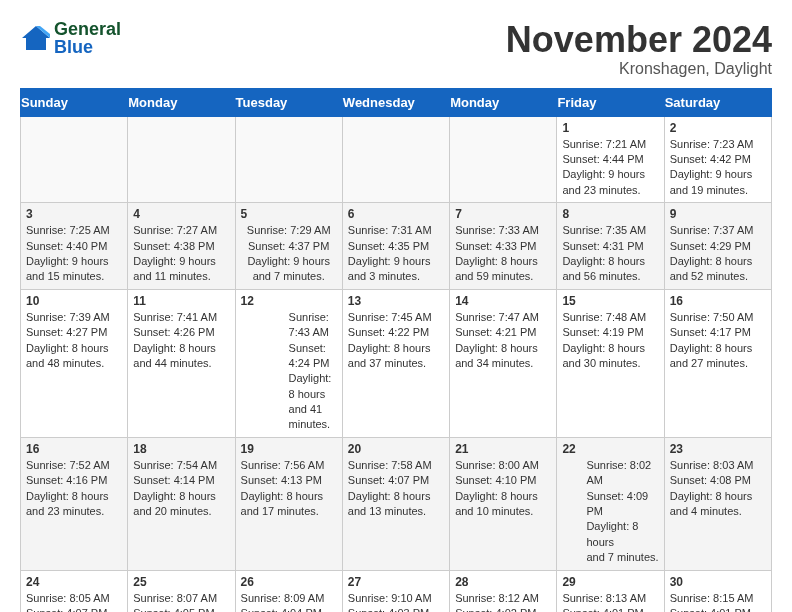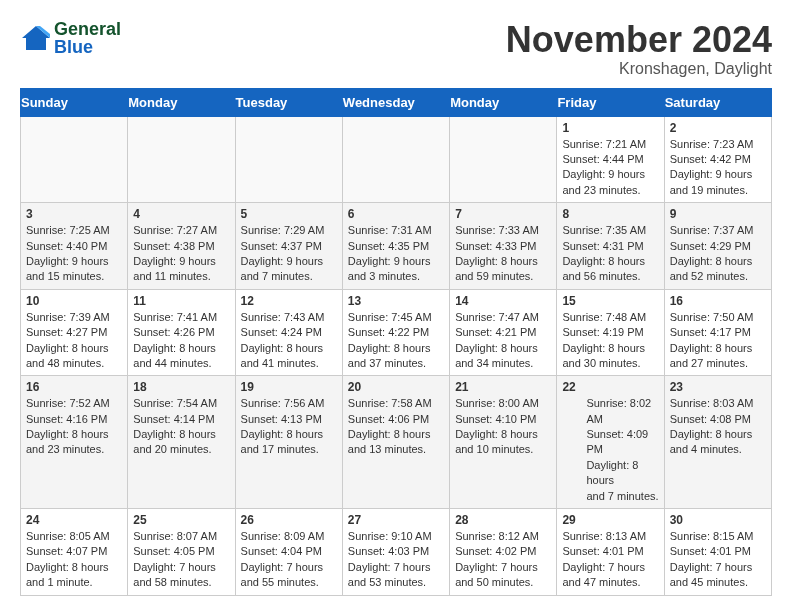--- a/index.html
+++ b/index.html
@@ -168,21 +168,21 @@
           </td>
           <td>
             <span class="day-num">4</span>
             <div class="day-info" style="white-space: pre-line;">Sunrise: 7:27 AM
 Sunset: 4:38 PM
 Daylight: 9 hours
 and 11 minutes.</div>
           </td>
           <td>
             <span class="day-num">5</span>
-            <div class="day-info" style="white-space: pre-line;">Sunrise: 7:29 AM
+            <div class="day-info" style="white-space: pre-line; text-align: center;">Sunrise: 7:29 AM
 Sunset: 4:37 PM
 Daylight: 9 hours
 and 7 minutes.</div>
           </td>
           <td>
             <span class="day-num">6</span>
             <div class="day-info" style="white-space: pre-line;">Sunrise: 7:31 AM
 Sunset: 4:35 PM
 Daylight: 9 hours
 and 3 minutes.</div>
@@ -219,21 +219,21 @@
           </td>
           <td>
             <span class="day-num">11</span>
             <div class="day-info" style="white-space: pre-line;">Sunrise: 7:41 AM
 Sunset: 4:26 PM
 Daylight: 8 hours
 and 44 minutes.</div>
           </td>
           <td>
             <span class="day-num">12</span>
-            <div class="day-info" style="white-space: pre-line;">Sunrise: 7:43 AM
+            <div class="day-info" style="white-space: pre-line; margin-left: 48px;">Sunrise: 7:43 AM
 Sunset: 4:24 PM
 Daylight: 8 hours
 and 41 minutes.</div>
           </td>
           <td>
             <span class="day-num">13</span>
             <div class="day-info" style="white-space: pre-line;">Sunrise: 7:45 AM
 Sunset: 4:22 PM
 Daylight: 8 hours
 and 37 minutes.</div>
@@ -278,21 +278,21 @@
           <td>
             <span class="day-num">19</span>
             <div class="day-info" style="white-space: pre-line;">Sunrise: 7:56 AM
 Sunset: 4:13 PM
 Daylight: 8 hours
 and 17 minutes.</div>
           </td>
           <td>
             <span class="day-num">20</span>
             <div class="day-info" style="white-space: pre-line;">Sunrise: 7:58 AM
-Sunset: 4:06 PM
+Sunset: 4:07 PM
 Daylight: 8 hours
 and 13 minutes.</div>
           </td>
           <td>
             <span class="day-num">21</span>
             <div class="day-info" style="white-space: pre-line;">Sunrise: 8:00 AM
 Sunset: 4:10 PM
 Daylight: 8 hours
 and 10 minutes.</div>
           </td>

